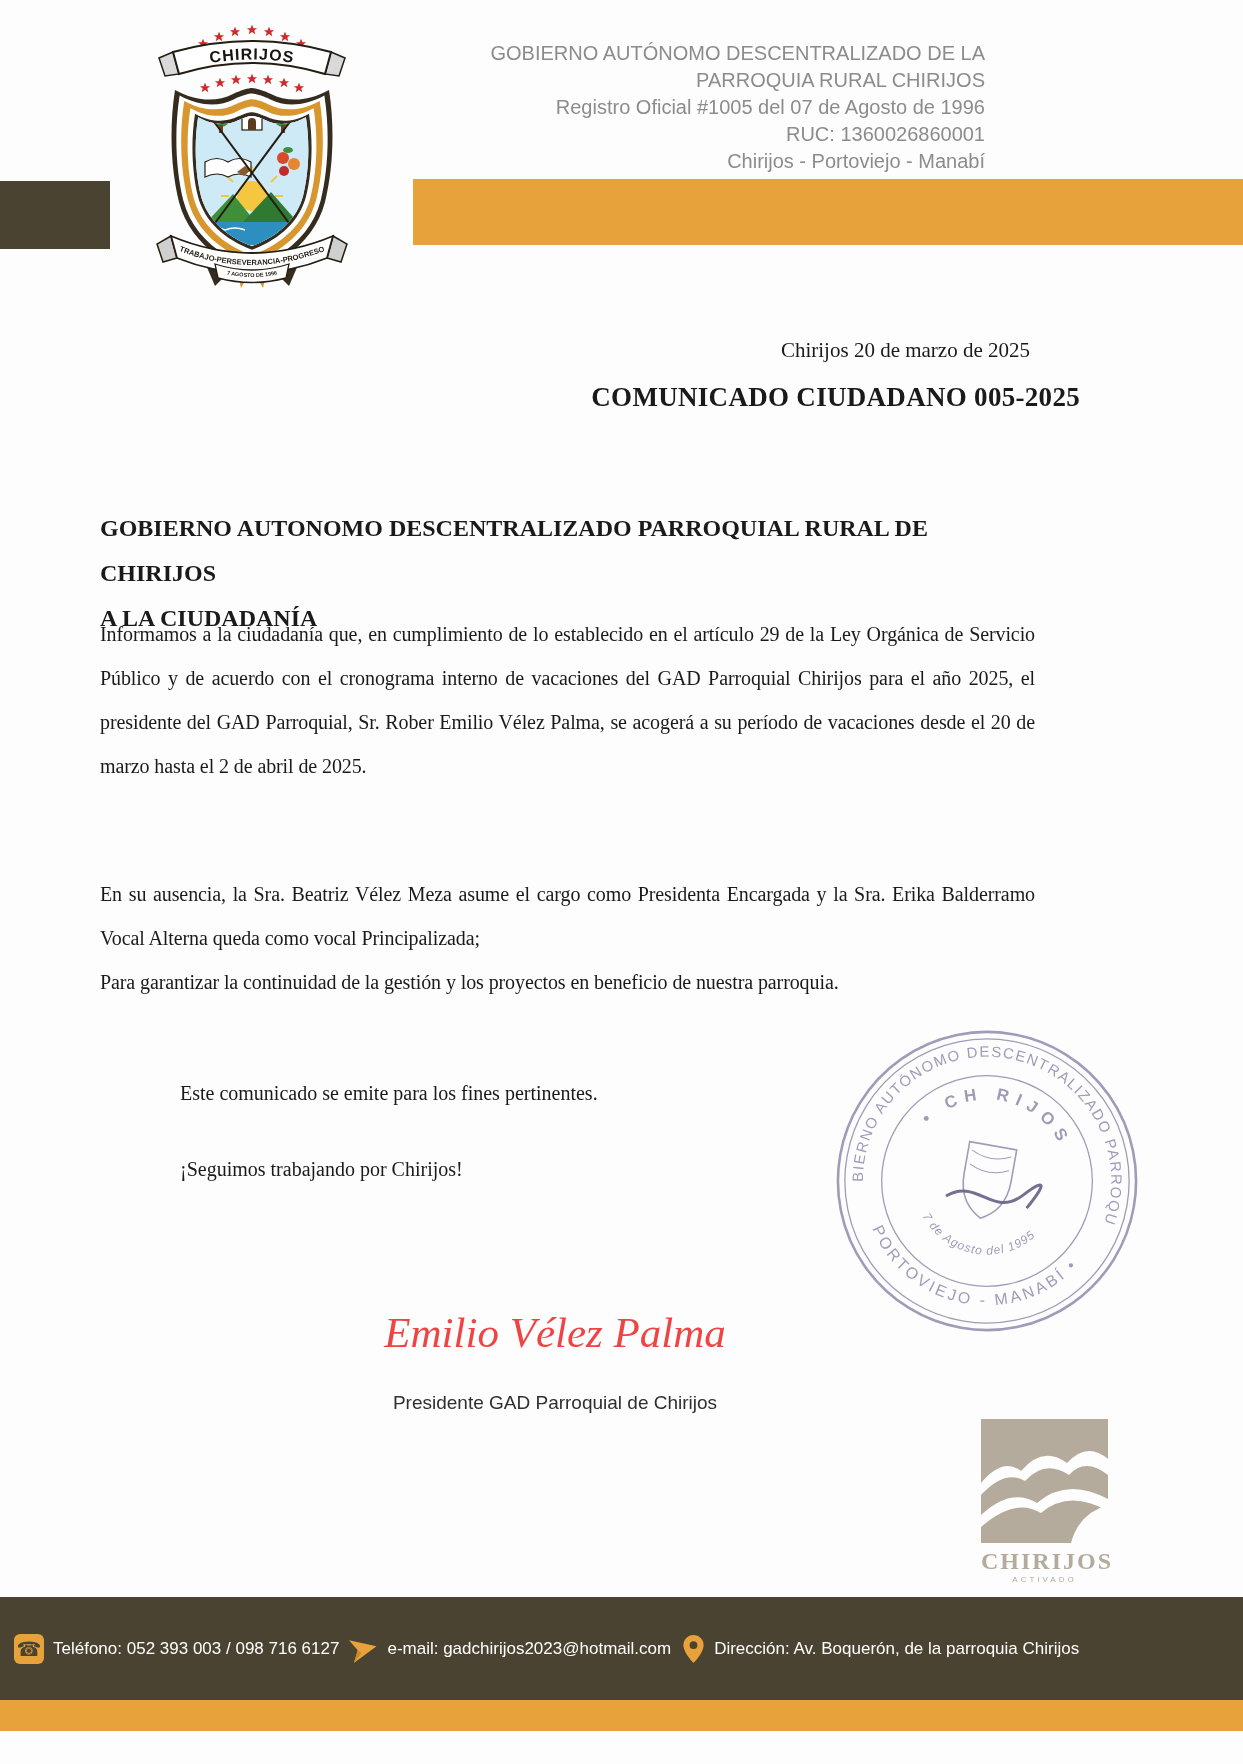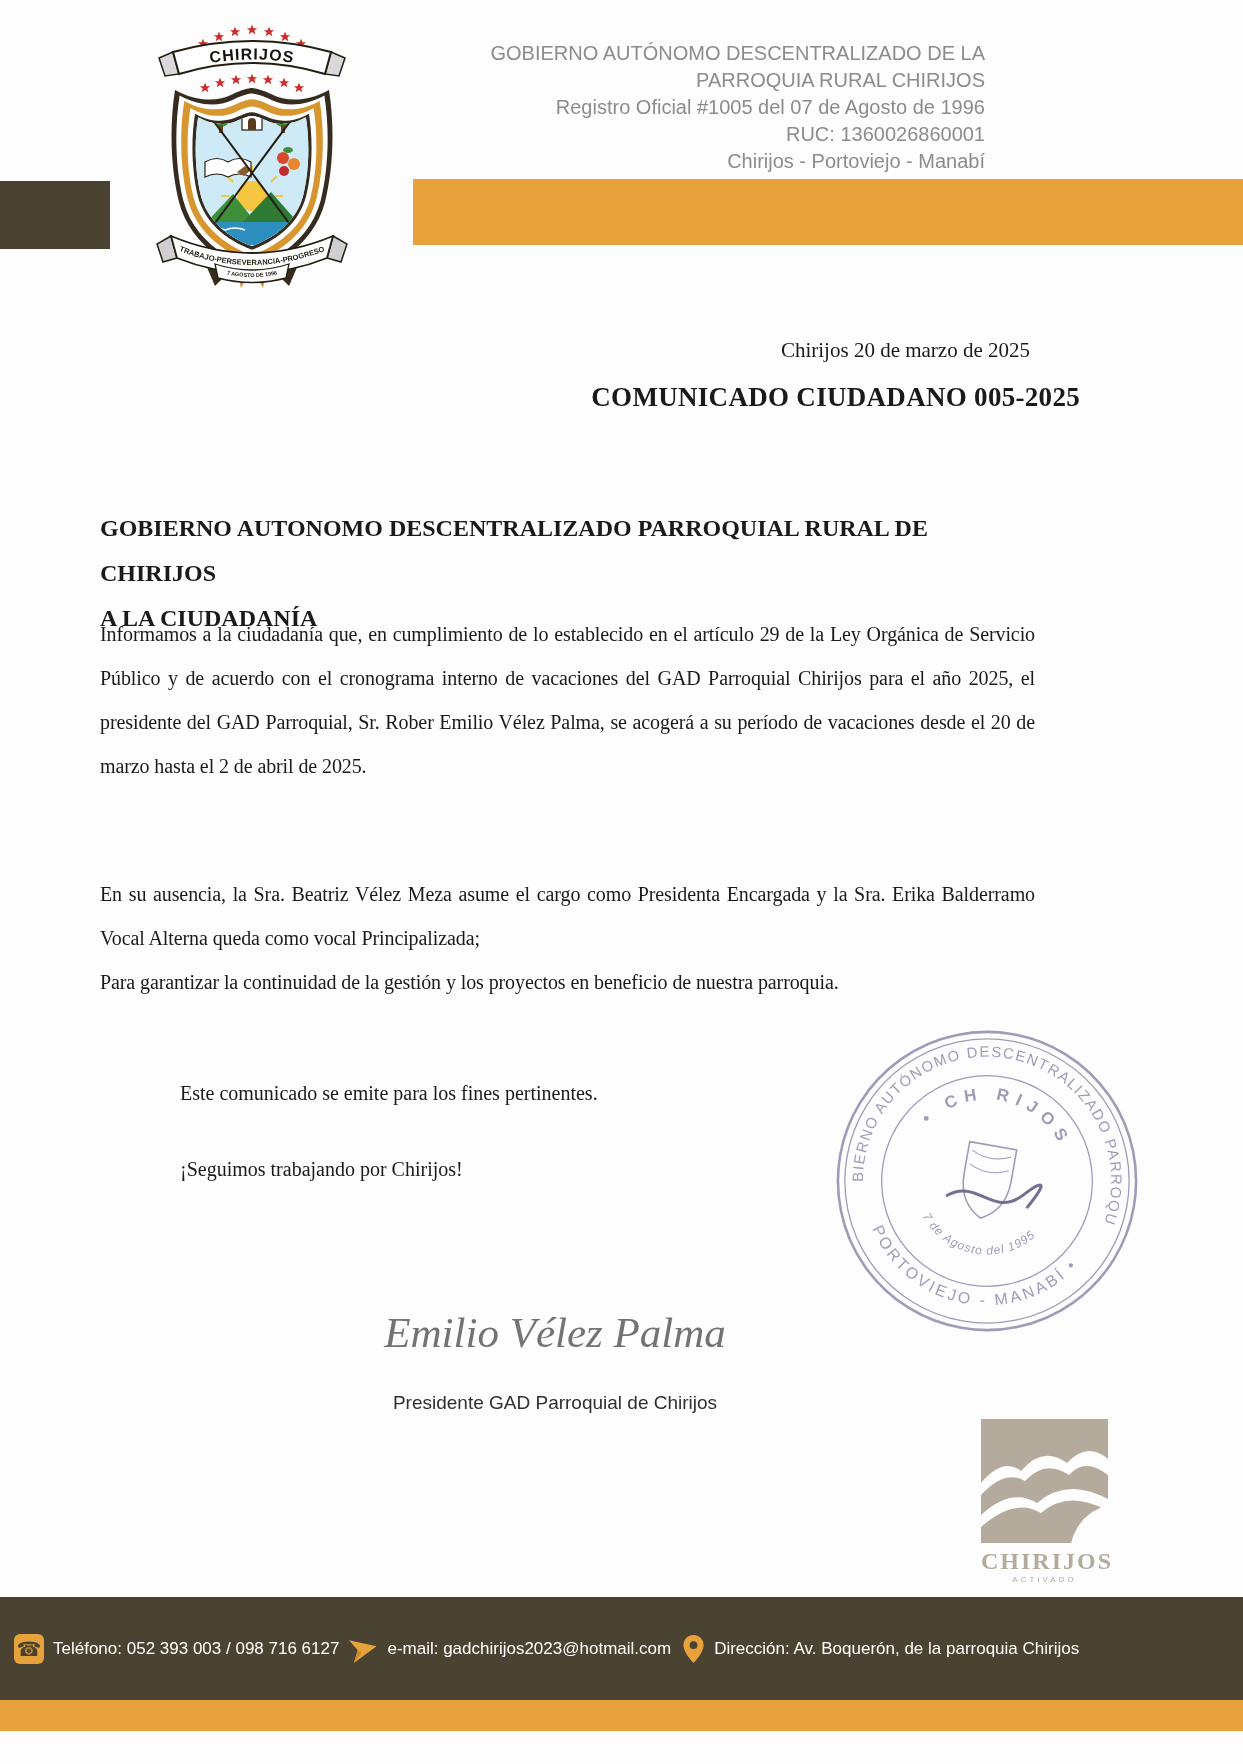--- a/index.html
+++ b/index.html
@@ -20,21 +20,21 @@
   .p1{top:612px;}
   .p2{top:872px;}
   .p3{top:960px;text-align:left;}
   .closing{position:absolute;left:180px;font-size:20px;}
   .c1{top:1082px;}
   .c2{top:1158px;}
   
   .stamp{position:absolute;left:828px;top:1022px;width:318px;height:318px;opacity:.82;}
   
   .sig-name{position:absolute;left:320px;top:1308px;width:470px;text-align:center;
-            font-style:italic;font-size:43px;color:#737373;font-family:"Liberation Serif",serif;}
+            font-style:italic;font-size:43px;color:#ef4444;font-family:"Liberation Serif",serif;}
   .sig-title{position:absolute;left:320px;top:1392px;width:470px;text-align:center;
              font-family:"Liberation Sans",sans-serif;font-size:19px;color:#2f2f2f;}
   
   .brand{position:absolute;left:981px;top:1419px;width:127px;text-align:center;}
   .brand-box{width:127px;height:124px;background:var(--tan);position:relative;overflow:hidden;}
   .brand-name{margin-top:5px;font-family:"Liberation Serif",serif;font-weight:bold;font-size:24px;
               letter-spacing:2px;color:var(--tan);}
   .brand-tag{font-family:"Liberation Sans",sans-serif;font-size:8px;letter-spacing:3px;color:var(--tan);}
   
   .footer{position:absolute;left:0;top:1597px;width:1243px;height:103px;background:var(--olive);

